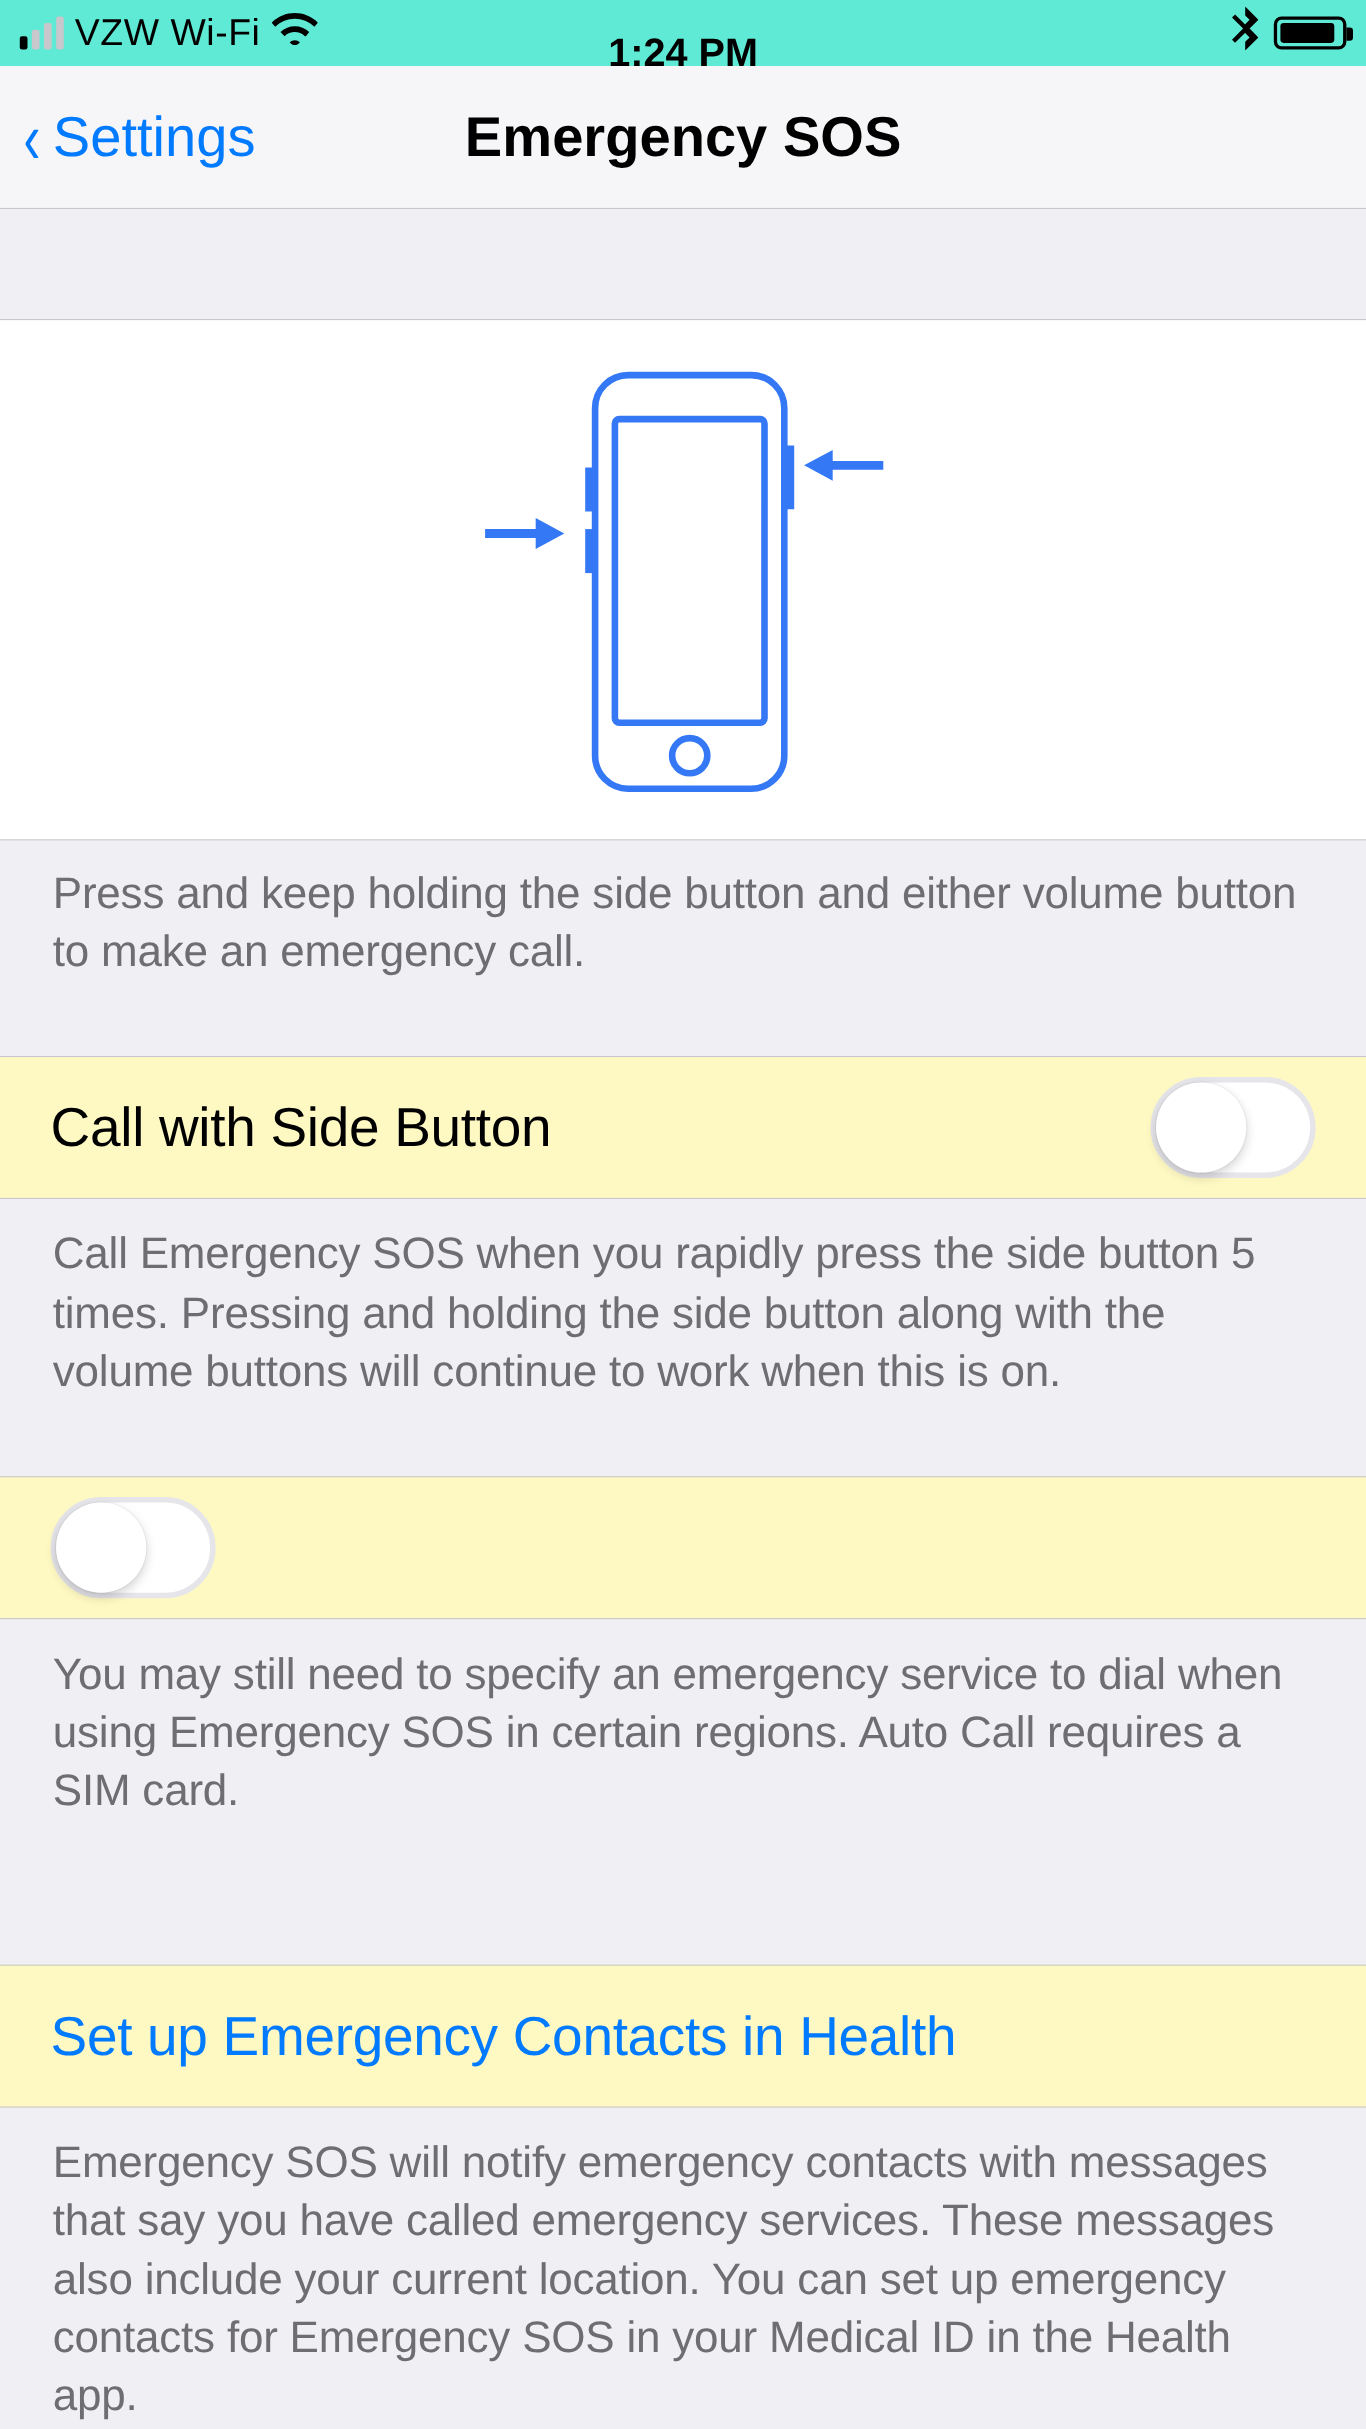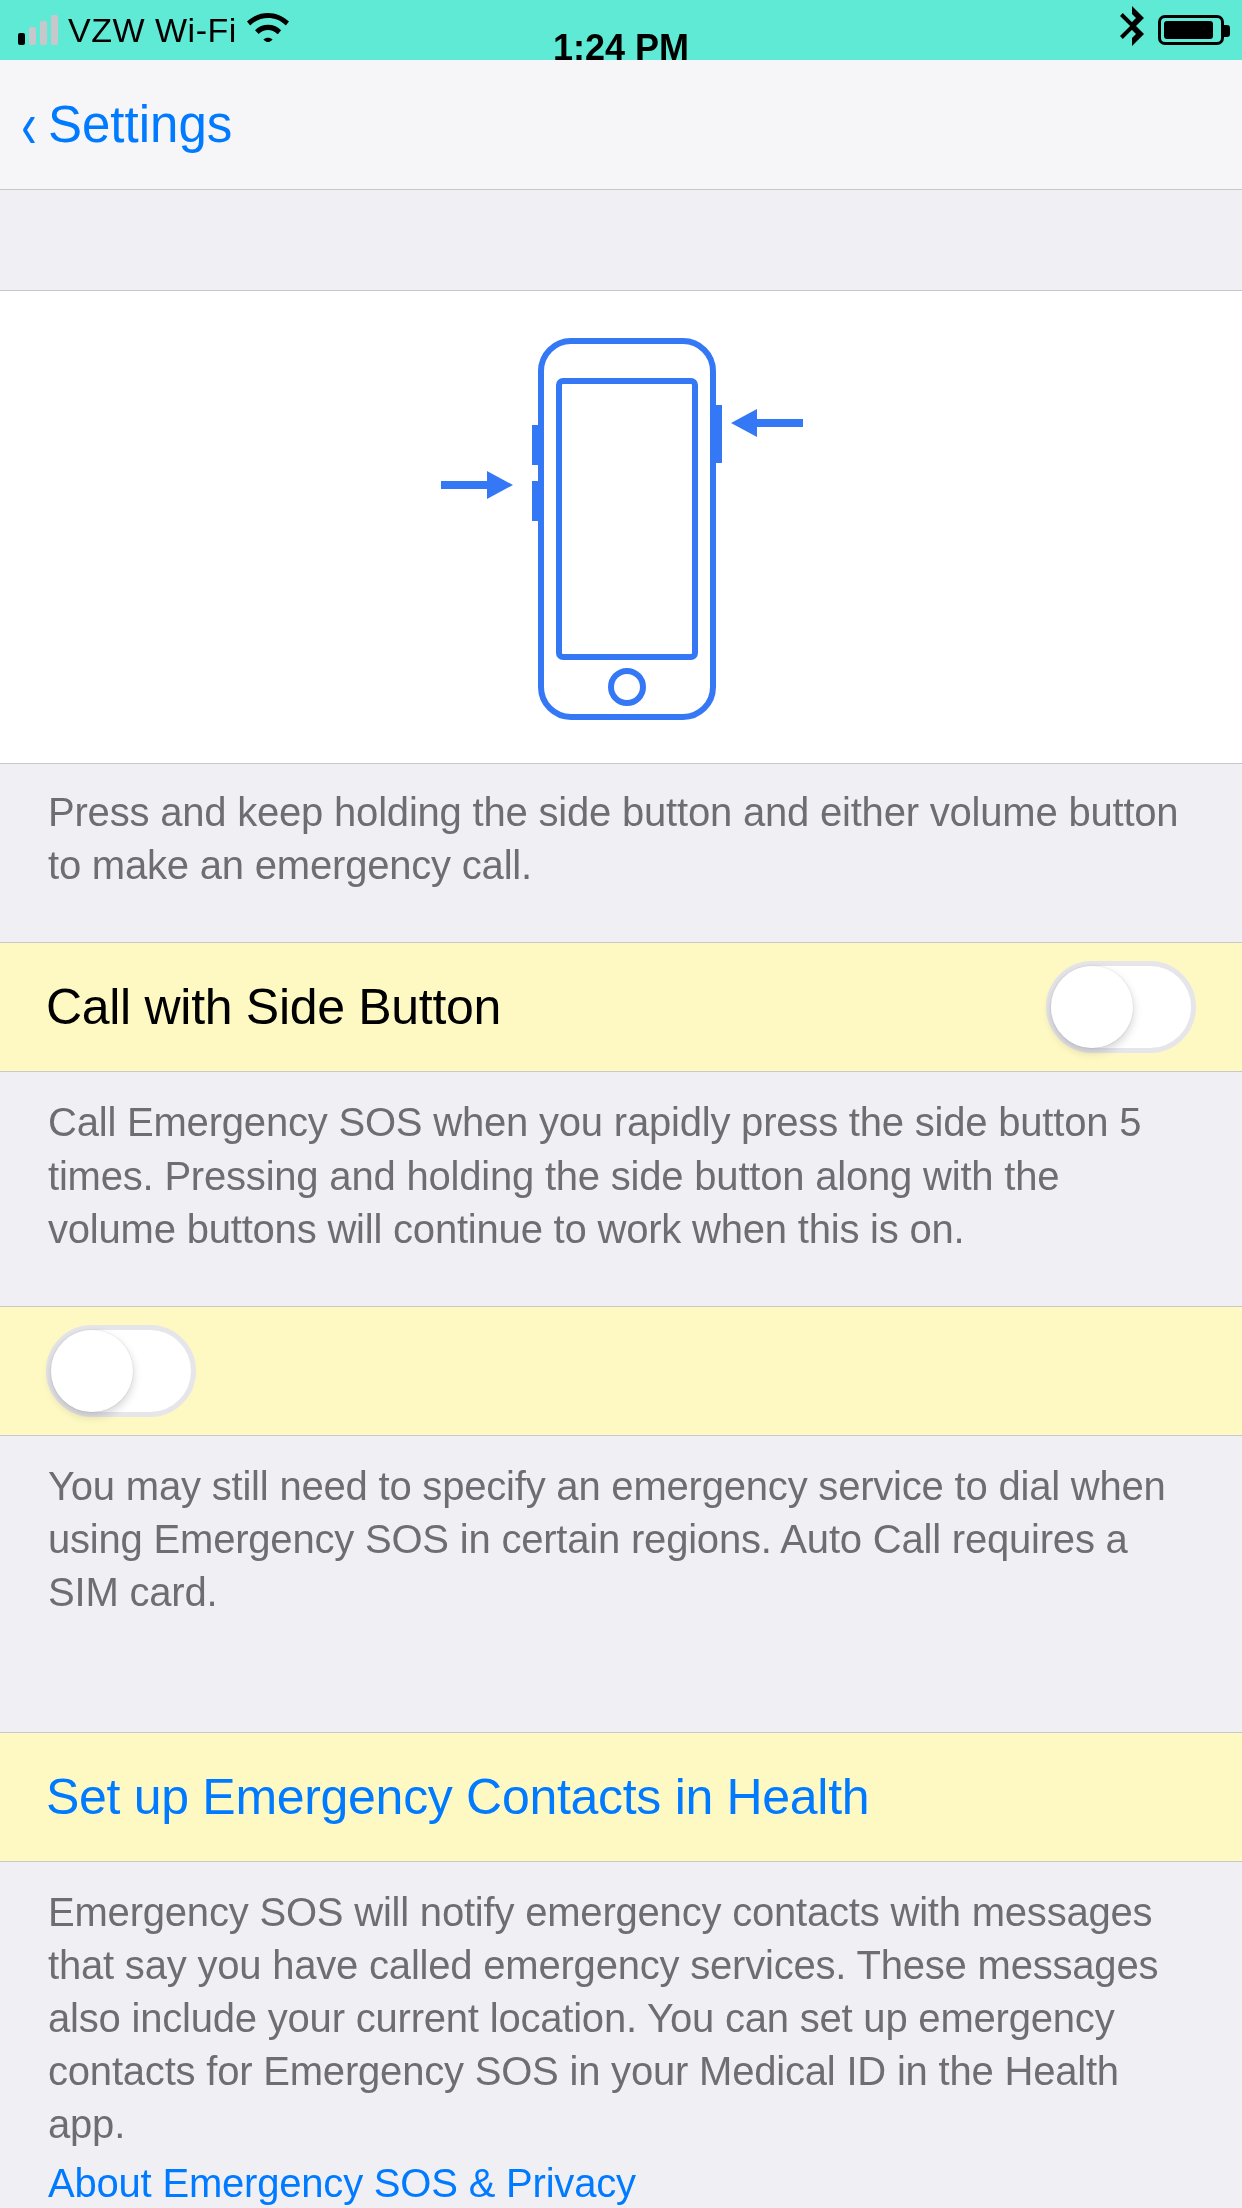--- a/index.html
+++ b/index.html
@@ -67,21 +67,21 @@
       margin-top: 100px;
       background: #fff;
       border-top: 1px solid #c8c7cc;
       border-bottom: 1px solid #c8c7cc;
       padding: 44px 0 40px;
       display:flex; justify-content:center;
     }
     .illustration svg { display:block; }
 
     .footer-text {
-      padding: 22px 48px 50px;
+      padding: 22px 48px 68px;
       font-size: 40px;
       line-height: 1.33;
       color: #6d6d72;
       letter-spacing: -0.2px;
     }
     .footer-text.tight-top { padding-top: 24px; }
 
     .row {
       background: #fef9c3;
       border-top: 1px solid #c8c7cc;
@@ -145,20 +145,21 @@
         <div class="battery-fill"></div>
       </div>
   </div>
 </div>
 
 <div class="nav-bar">
   <div class="back-button">
     <span class="back-chevron">‹</span>
     <span>Settings</span>
   </div>
+  <div class="nav-title">Emergency SOS</div>
 </div>
 
 <div class="illustration-cell">
   <div class="illustration">
     <svg width="380" height="388" viewBox="0 0 380 388">
       <g fill="none" stroke="#3478f6" stroke-width="6">
 
         <rect x="110" y="6" width="172" height="376" rx="30"></rect>
 
         <rect x="128" y="46" width="136" height="276" rx="4"></rect>

